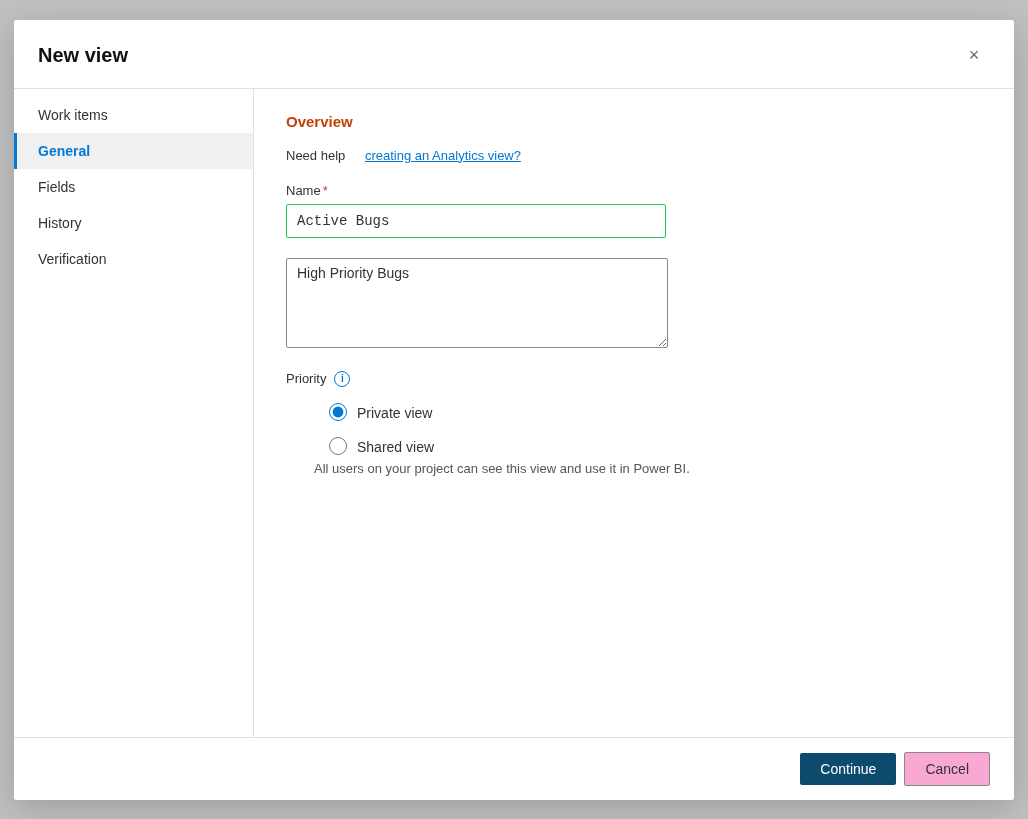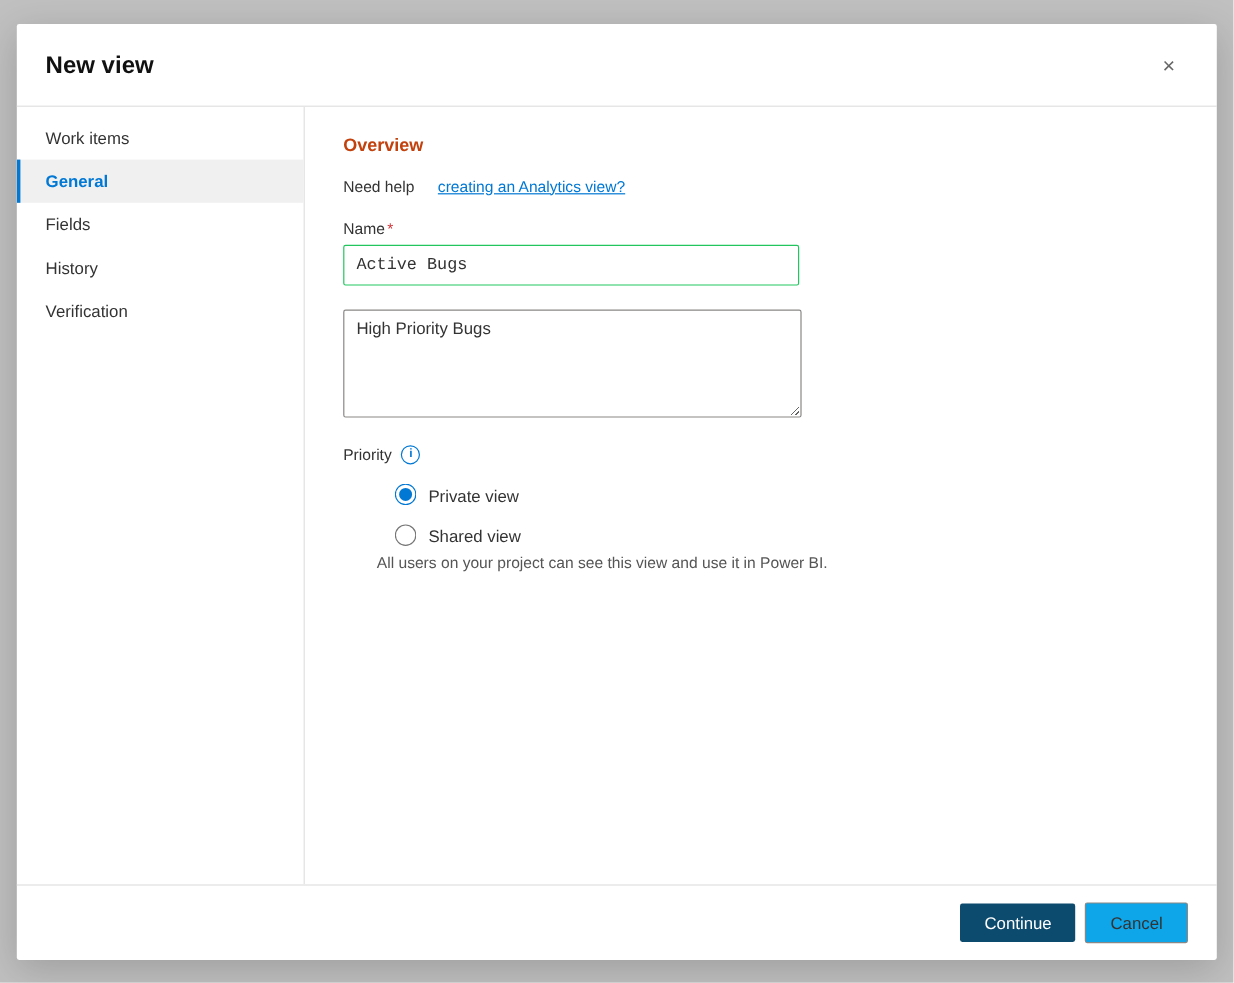--- a/index.html
+++ b/index.html
@@ -252,21 +252,21 @@
       border: none;
       padding: 8px 20px;
       font-size: 14px;
       font-family: inherit;
       cursor: pointer;
       border-radius: 2px;
       font-weight: 500;
     }
 
     .btn-secondary {
-      background: #0ea5e9;
+      background: #f9a8d4;
       color: #333;
       border: 1px solid #8a8886;
       padding: 8px 20px;
       font-size: 14px;
       font-family: inherit;
       cursor: pointer;
       border-radius: 2px;
       font-weight: 500;
     }
   </style>

